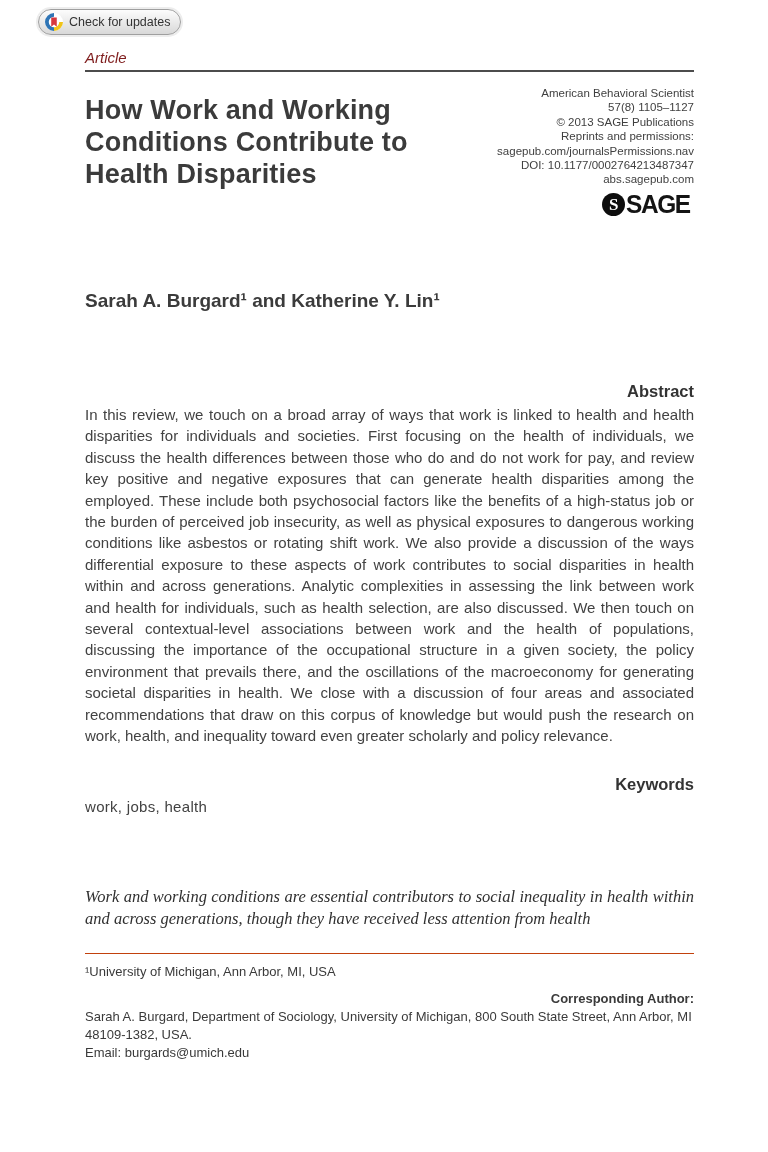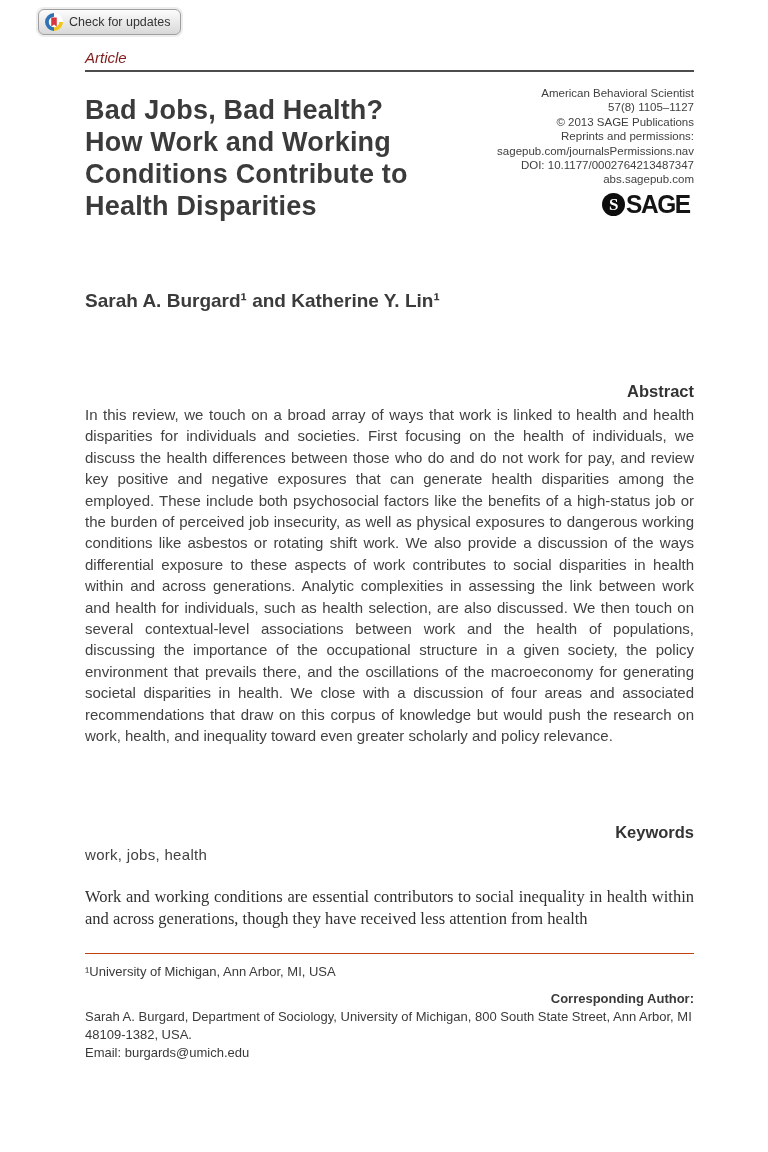--- a/index.html
+++ b/index.html
@@ -16,21 +16,21 @@
   
   .badge {
     position: absolute;
     left: 38px;
     top: 9px;
     display: inline-flex;
     align-items: center;
     gap: 6px;
     padding: 3px 10px 3px 6px;
     border: 1px solid #9f9f9f;
-    border-radius: 6px;
+    border-radius: 13px;
     background: linear-gradient(#fcfcfc, #d8d8d8);
     box-shadow: 0 0 0 2px #ededed;
     font-size: 12.5px;
     color: #333;
     cursor: pointer;
     text-decoration: none;
   }
   .badge .cm-icon { display: inline-flex; width: 18px; height: 18px; }
 
   .article-label {
@@ -129,41 +129,41 @@
     line-height: 21.4px;
     text-align: justify;
     color: #424242;
   }
 
   .keywords {
     position: absolute;
     left: 85px;
     top: 775px;
     width: 609px;
-    margin-top: 48px;
   }
   .keywords p {
     margin: 2px 0 0 0;
     font-size: 15px;
     line-height: 20px;
     color: #424242;
     letter-spacing: 0.3px;
   }
 
   .body-text {
     position: absolute;
     left: 85px;
     top: 886px;
     width: 609px;
     margin: 0;
     font-family: "Liberation Serif", serif;
     font-size: 16.5px;
     line-height: 21.5px;
     text-align: justify;
     color: #303030;
+    font-style: italic;
   }
 
   .footnote {
     position: absolute;
     left: 85px;
     top: 953px;
     width: 609px;
     border-top: 1px solid #c2410c;
     padding-top: 9px;
     font-size: 13px;
@@ -188,21 +188,20 @@
         <path d="M8.3 6 h7.4 v12.2 l-3.7 -3 -3.7 3 z" fill="#d6383e"></path>
       </svg>
     </span>
     <span>Check for updates</span>
   </a>
 
   <div class="article-label">Article</div>
   <div class="top-rule"></div>
 
   <h1 class="title">
-    <span>Bad Jobs, Bad Health?</span>
     <span>How Work and Working</span>
     <span>Conditions Contribute to</span>
     <span>Health Disparities</span>
   </h1>
 
   <div class="meta">
     <div>American Behavioral Scientist</div>
     <div>57(8) 1105–1127</div>
     <div>© 2013 SAGE Publications</div>
     <div>Reprints and permissions:</div>

